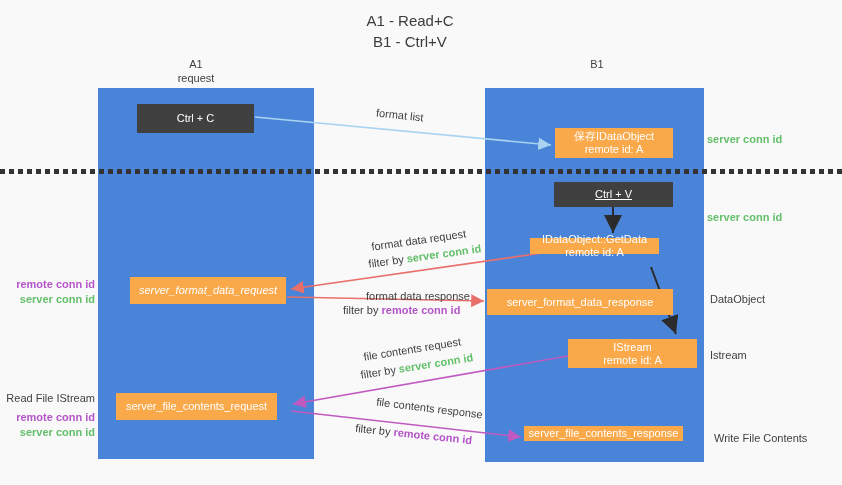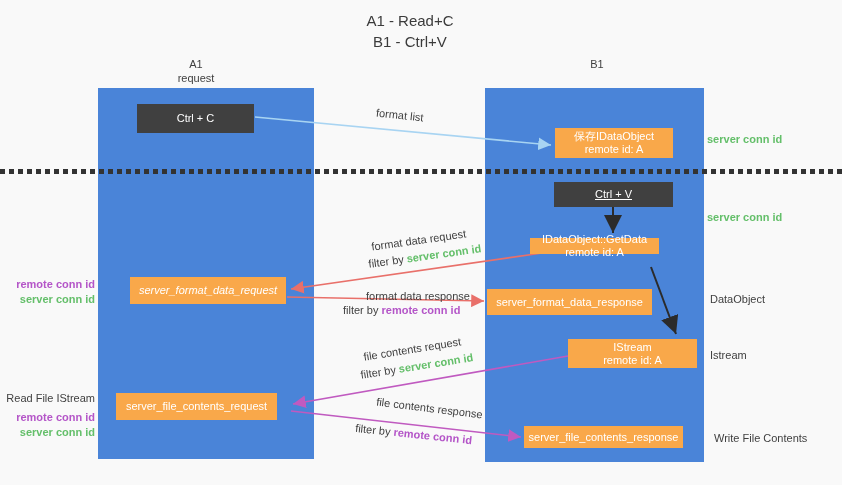--- a/index.html
+++ b/index.html
@@ -114,34 +114,34 @@
 
   <div class="node orange" style="left:530px; top:238px; width:129px; height:16px;">
     <span>IDataObject::GetData</span>
     <span>remote id: A</span>
   </div>
 
   <div class="node orange" style="left:130px; top:277px; width:156px; height:27px;font-style:italic;">
     <span>server_format_data_request</span>
   </div>
 
-  <div class="node orange" style="left:487px; top:289px; width:165px; height:26px;">
+  <div class="node orange" style="left:487px; top:289px; width:186px; height:26px;">
     <span>server_format_data_response</span>
   </div>
 
   <div class="node orange" style="left:568px; top:339px; width:129px; height:29px;">
     <span>IStream</span>
     <span>remote id: A</span>
   </div>
 
   <div class="node orange" style="left:116px; top:393px; width:161px; height:27px;">
     <span>server_file_contents_request</span>
   </div>
 
-  <div class="node orange" style="left:524px; top:426px; width:159px; height:22px;">
+  <div class="node orange" style="left:524px; top:426px; width:159px; height:15px;">
     <span>server_file_contents_response</span>
   </div>
 
   <div class="flow-label" style="left:376px; top:109px; transform:rotate(6deg);">format list</div>
 
   <div class="flow-label" style="left:371px; top:234px; transform:rotate(-8deg);">format data request</div>
   <div class="flow-label" style="left:368px; top:250px; transform:rotate(-8deg);">
     <span>filter by </span><span class="green-text">server conn id</span>
   </div>
 

